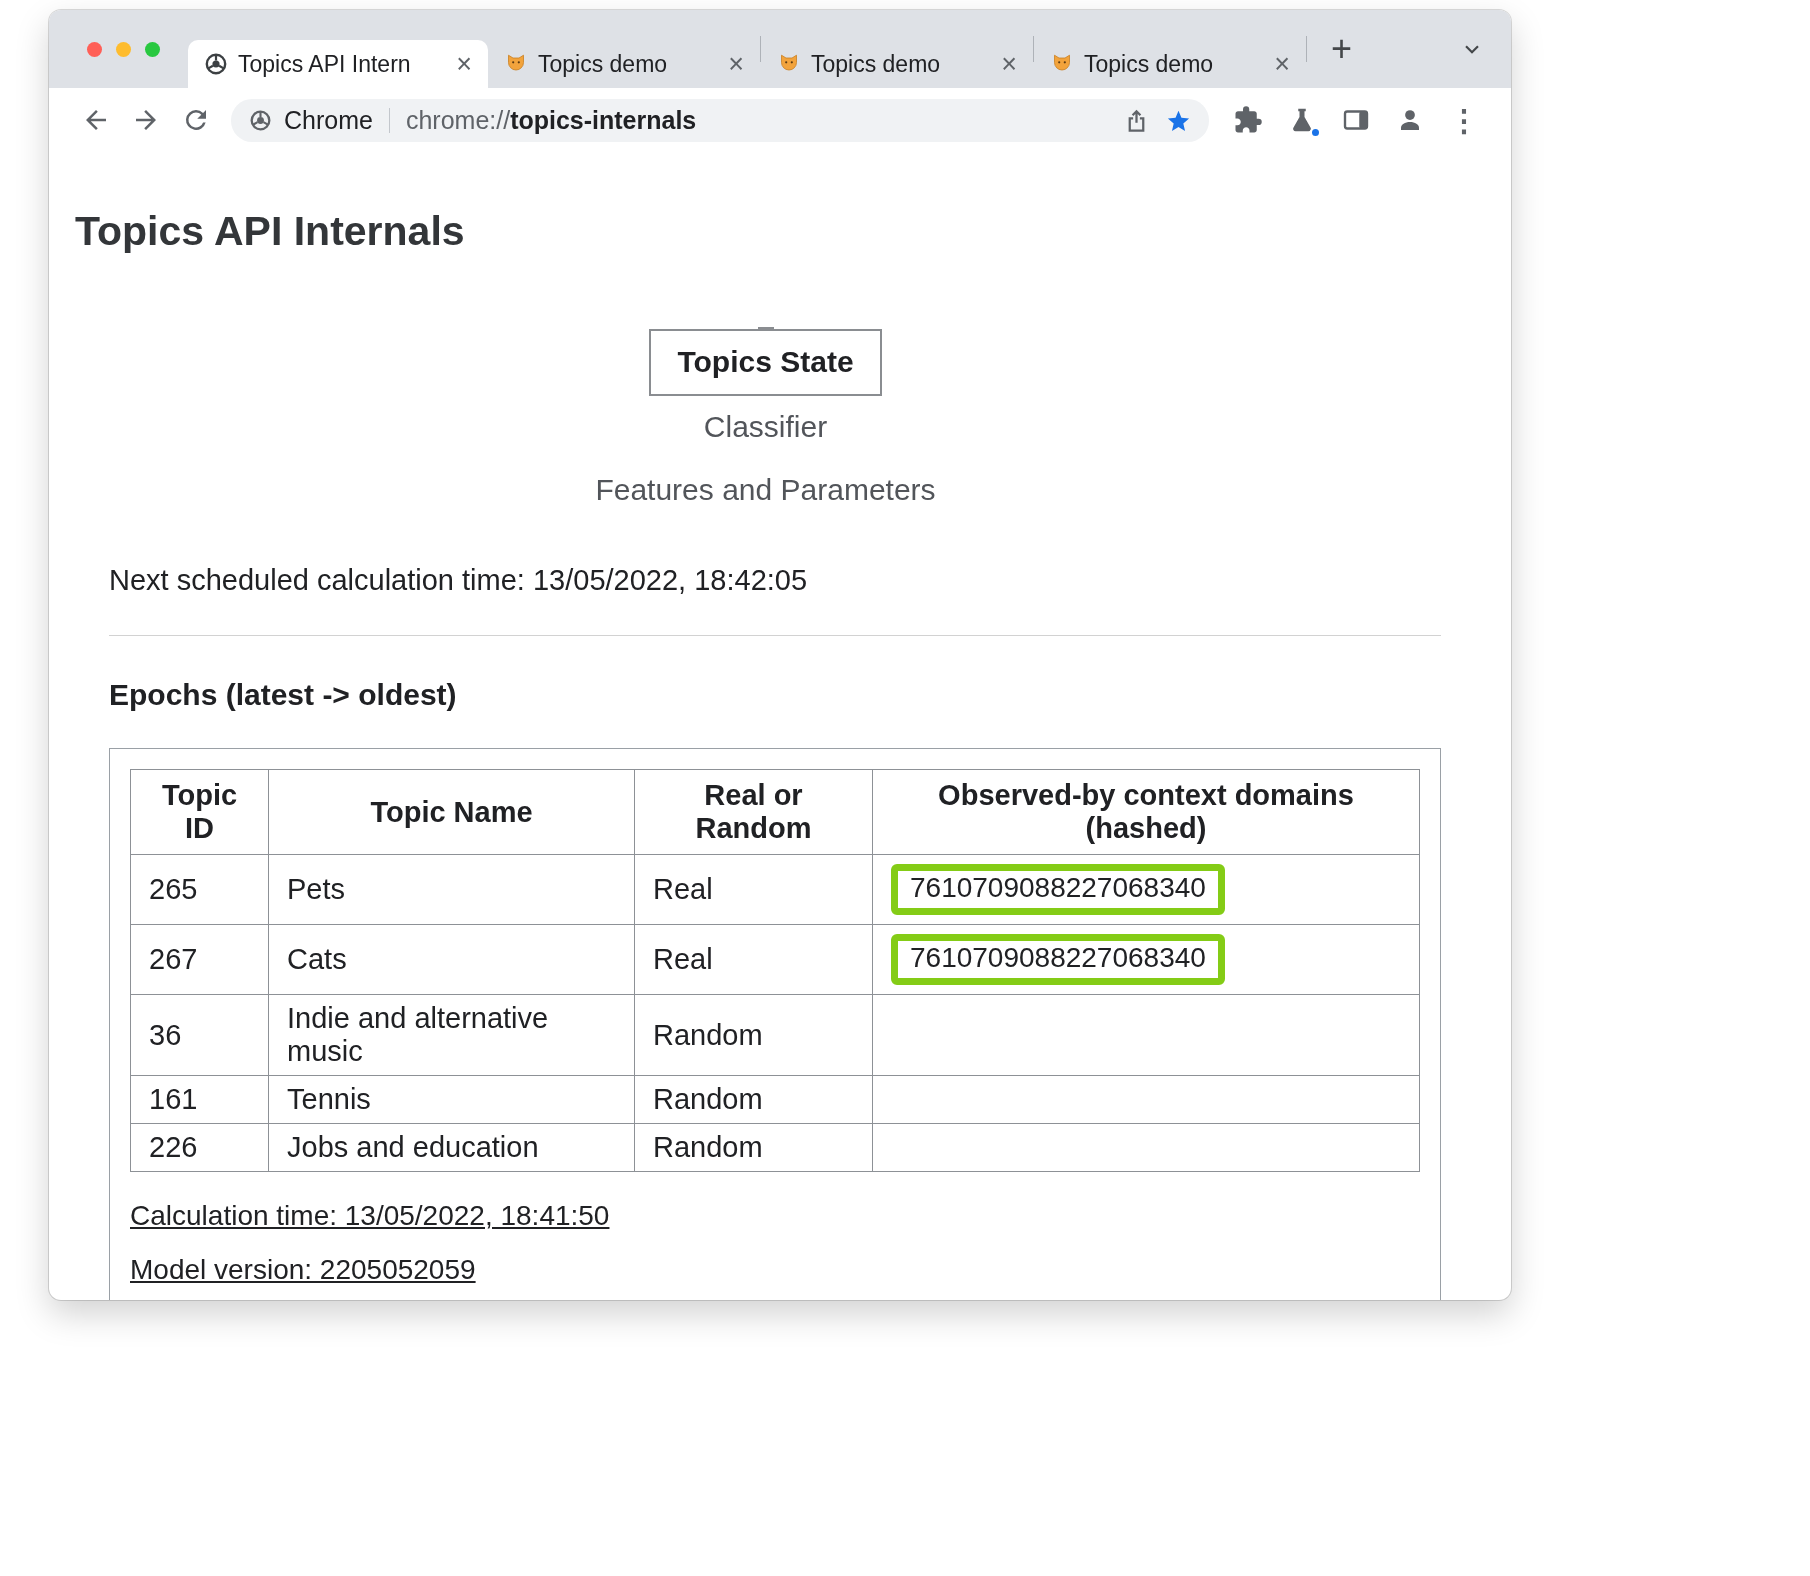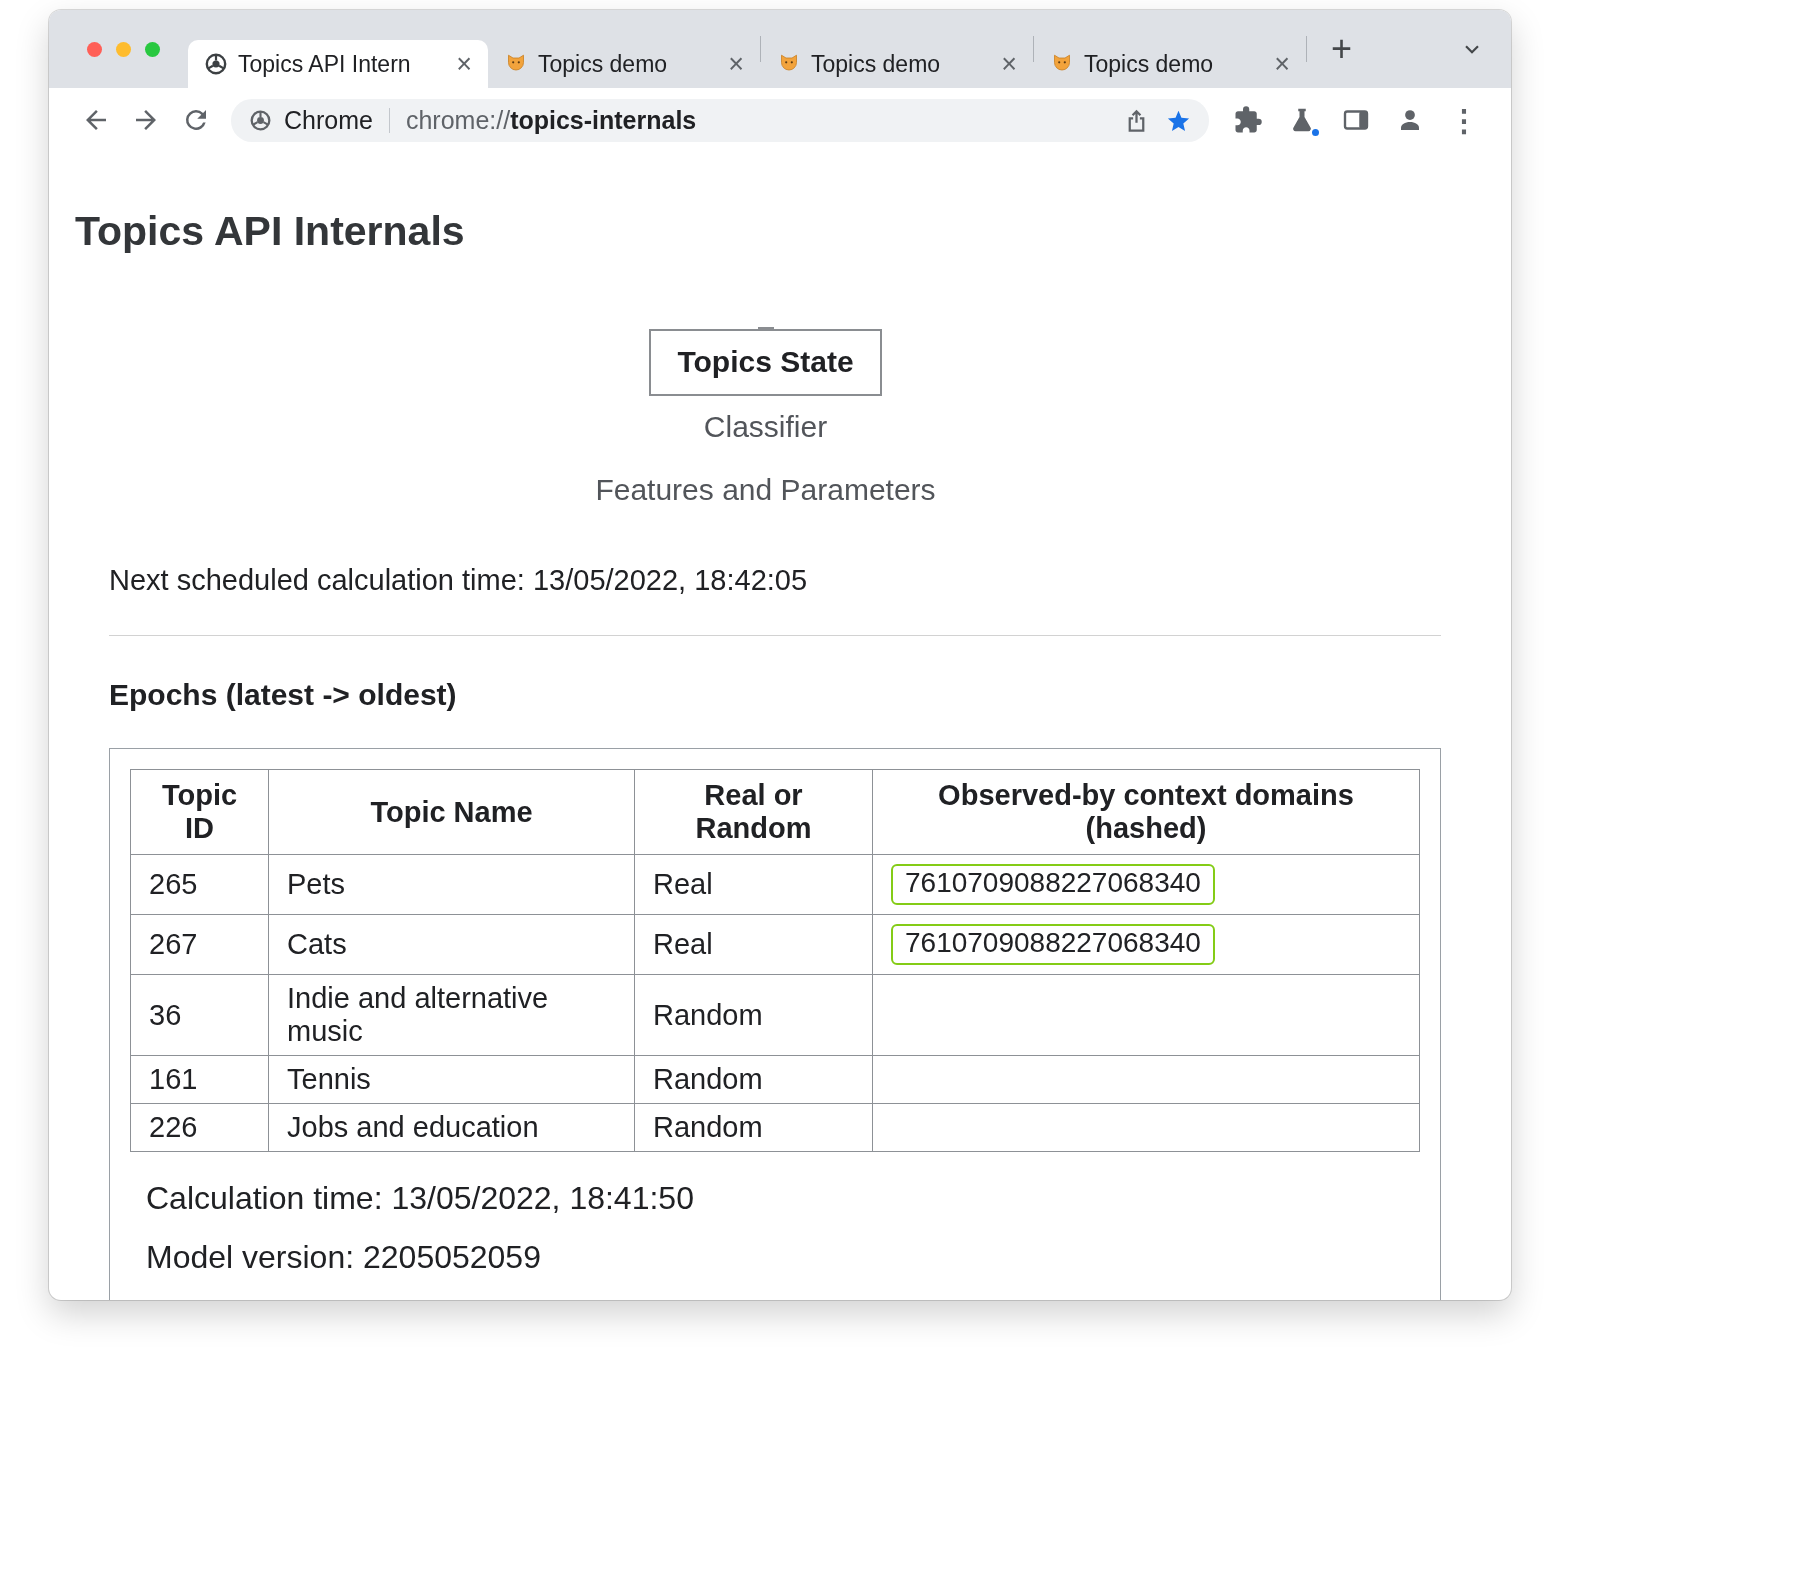--- a/index.html
+++ b/index.html
@@ -85,24 +85,24 @@
   .tab-content hr { border:none; border-top:1px solid #d2d2d2; margin:0; }
   .epochs-heading { margin:42px 0 36px; font-size:30px; font-weight:700; color:#202124; }
 
   .epoch-box { border:1px solid #9aa0a6; padding:20px 20px 26px; margin-bottom:42px; }
   .epoch-box table { width:100%; border-collapse:collapse; font-size:29px; color:#202124; }
   .epoch-box th, .epoch-box td { border:1px solid #8d9196; padding:7px 18px; }
   .epoch-box th { font-weight:700; text-align:center; padding:9px 14px; }
   .epoch-box td { text-align:left; }
   col.c-id { width:138px; } col.c-name { width:366px; } col.c-type { width:238px; }
   .domain-box {
-    display:inline-block; border:2px solid #84cc16; border-radius:6px;
+    display:inline-block; border:7px solid #84cc16; border-radius:6px;
     padding:1px 12px 4px; font-size:28px; margin:2px 0; background:#fff;
   }
-  .epoch-meta p { margin:22px 16px 0; font-size:32px; }
+  .epoch-meta p { margin:22px 0 0; font-size:28px;text-decoration:underline; }
   .epoch-meta p:first-child { margin-top:28px; }
 </style>
 </head>
 <body>
 
 <div class="stage">
   <div class="browser-window">
 
     <div class="tabstrip">
       <div class="traffic-lights">

